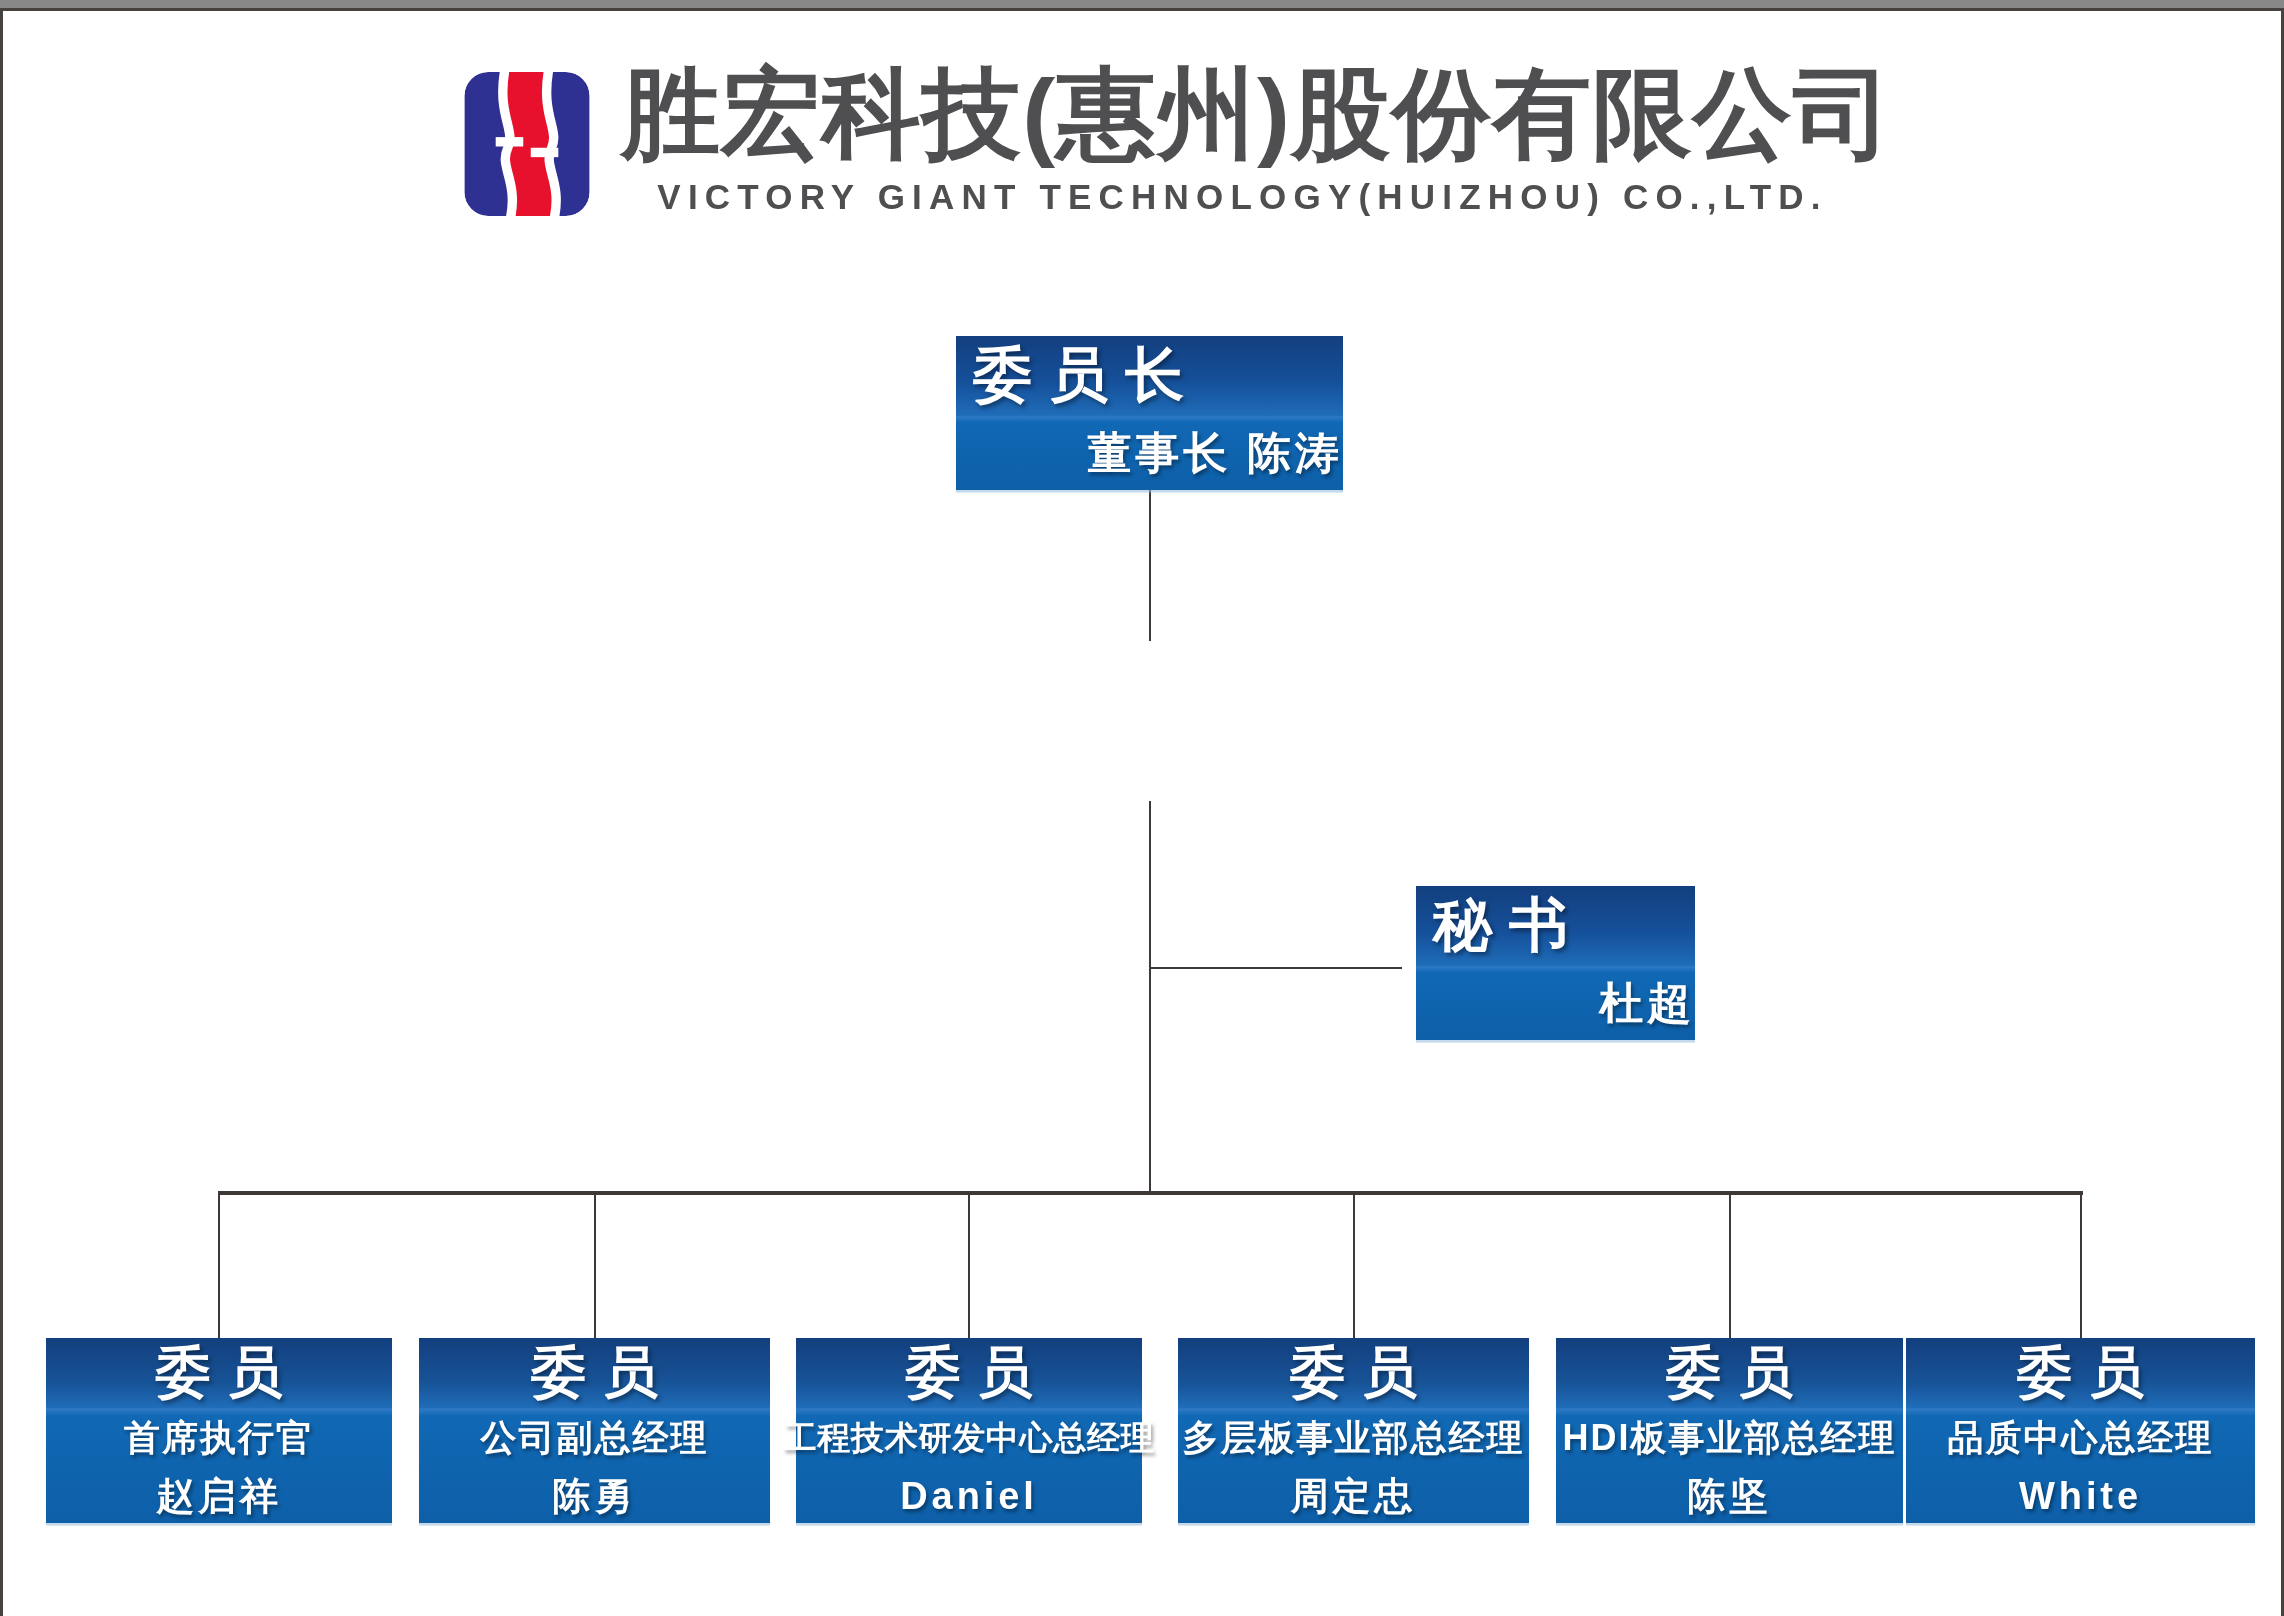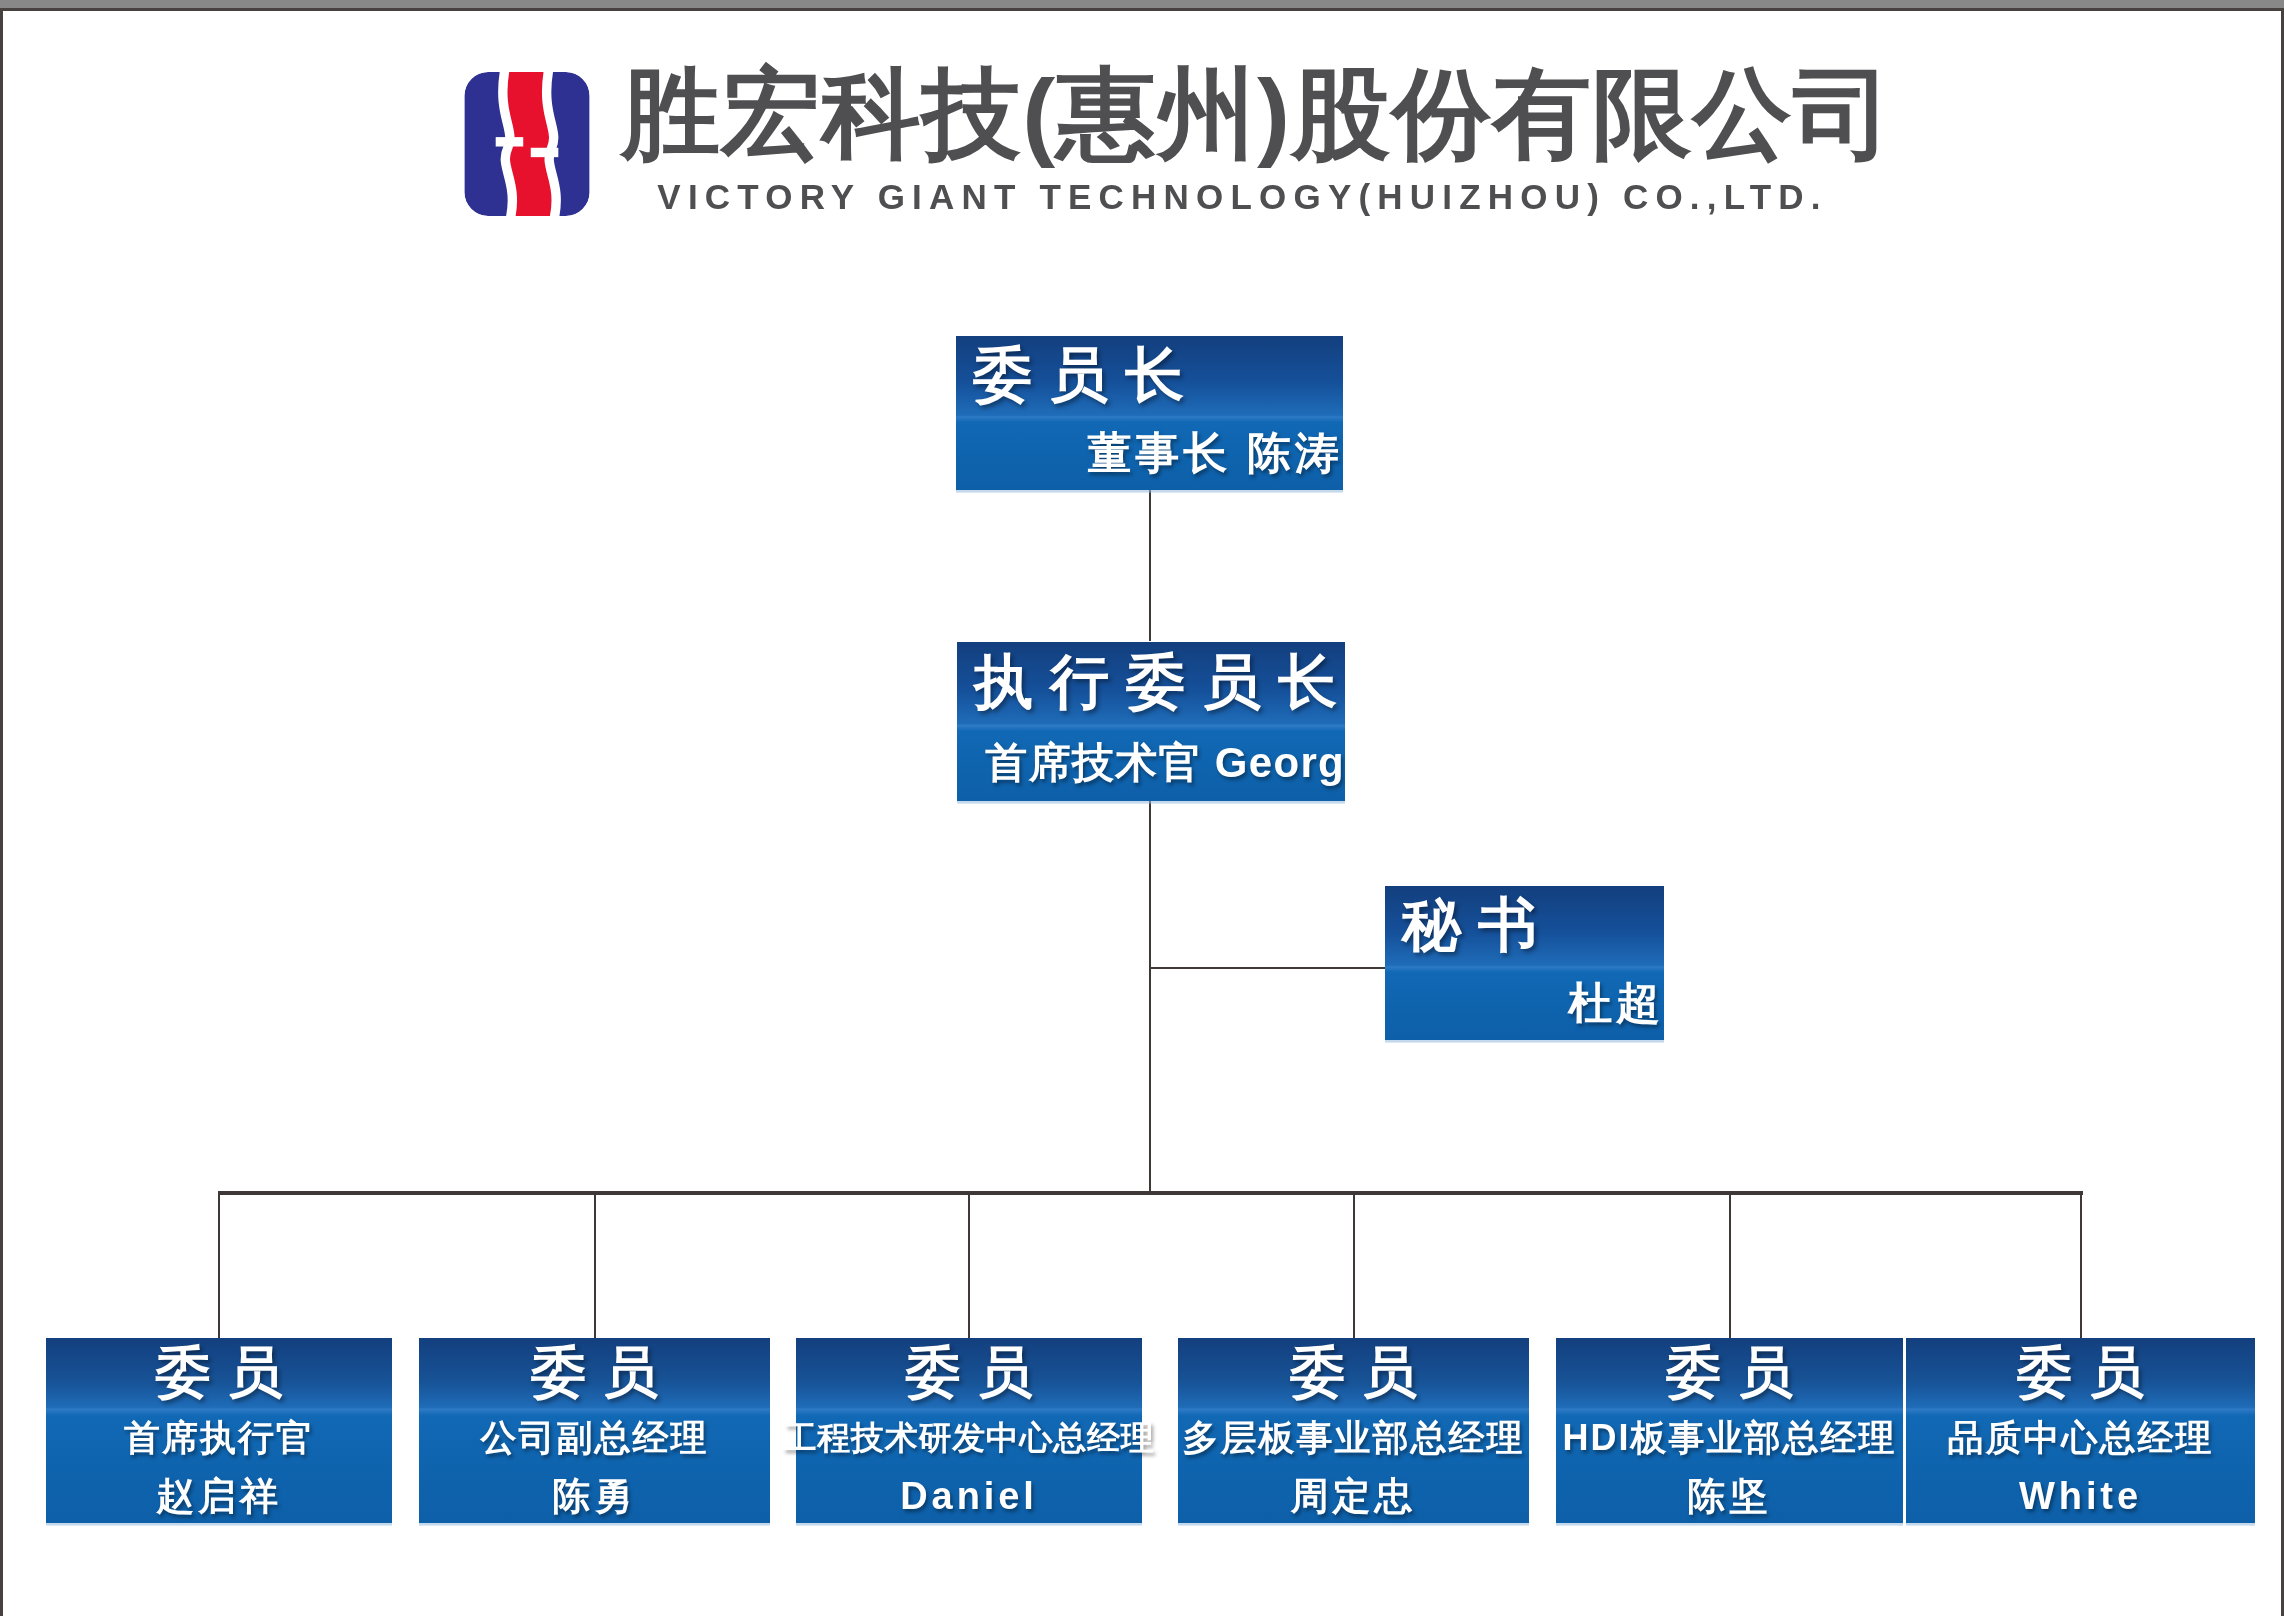--- a/index.html
+++ b/index.html
@@ -104,30 +104,22 @@
 
   <div class="node" style="left:953px;top:325px;width:387px;height:154px;">
     <div class="title-row">
         <span class="t-big">委员长</span>
       </div>
     <div class="sub-row">
         <span class="t-sub">董事长 陈涛</span>
       </div>
   </div>
 
-  <div class="node" style="left:954px;top:631px;width:388px;height:159px;">
-    <div class="title-row">
-        <span class="t-big">执行委员长</span>
-      </div>
-    <div class="sub-row">
-        <span class="t-sub tight">首席技术官 Georg</span>
-      </div>
-  </div>
 
-  <div class="node" style="left:1382px;top:875px;width:279px;height:154px;">
+  <div class="node" style="left:1413px;top:875px;width:279px;height:154px;">
     <div class="title-row">
         <span class="t-big">秘书</span>
       </div>
     <div class="sub-row">
         <span class="t-sub">杜超</span>
       </div>
   </div>
 
   <div class="member" style="left:43px;top:1327px;width:346px;height:185px;">
     <div class="title-row">

